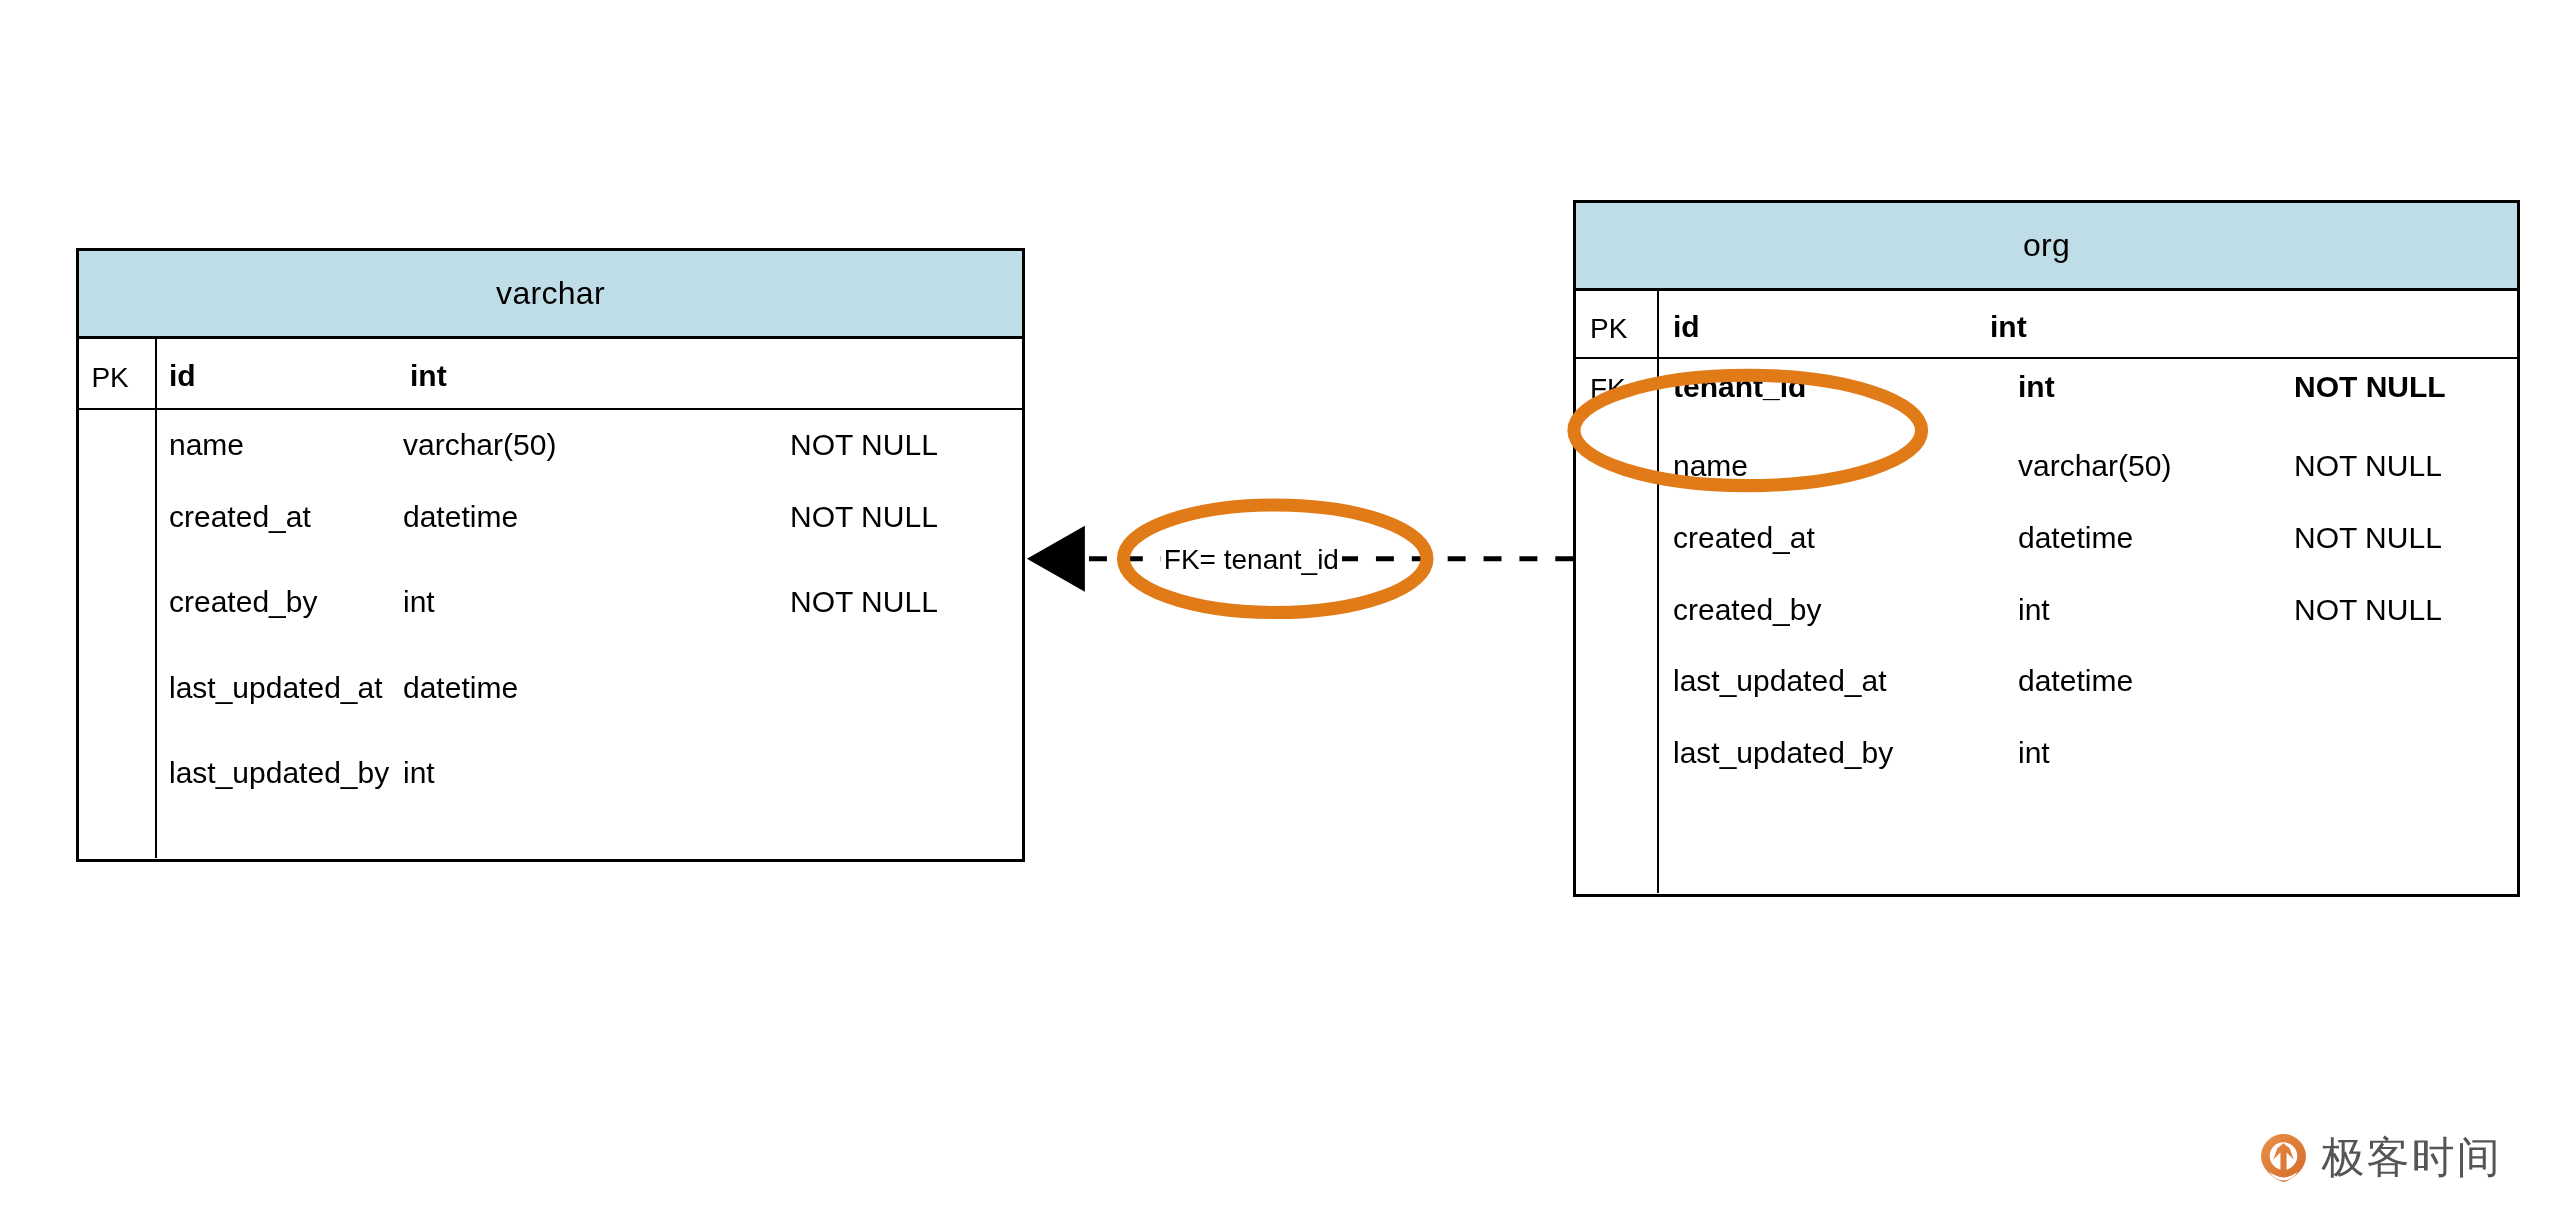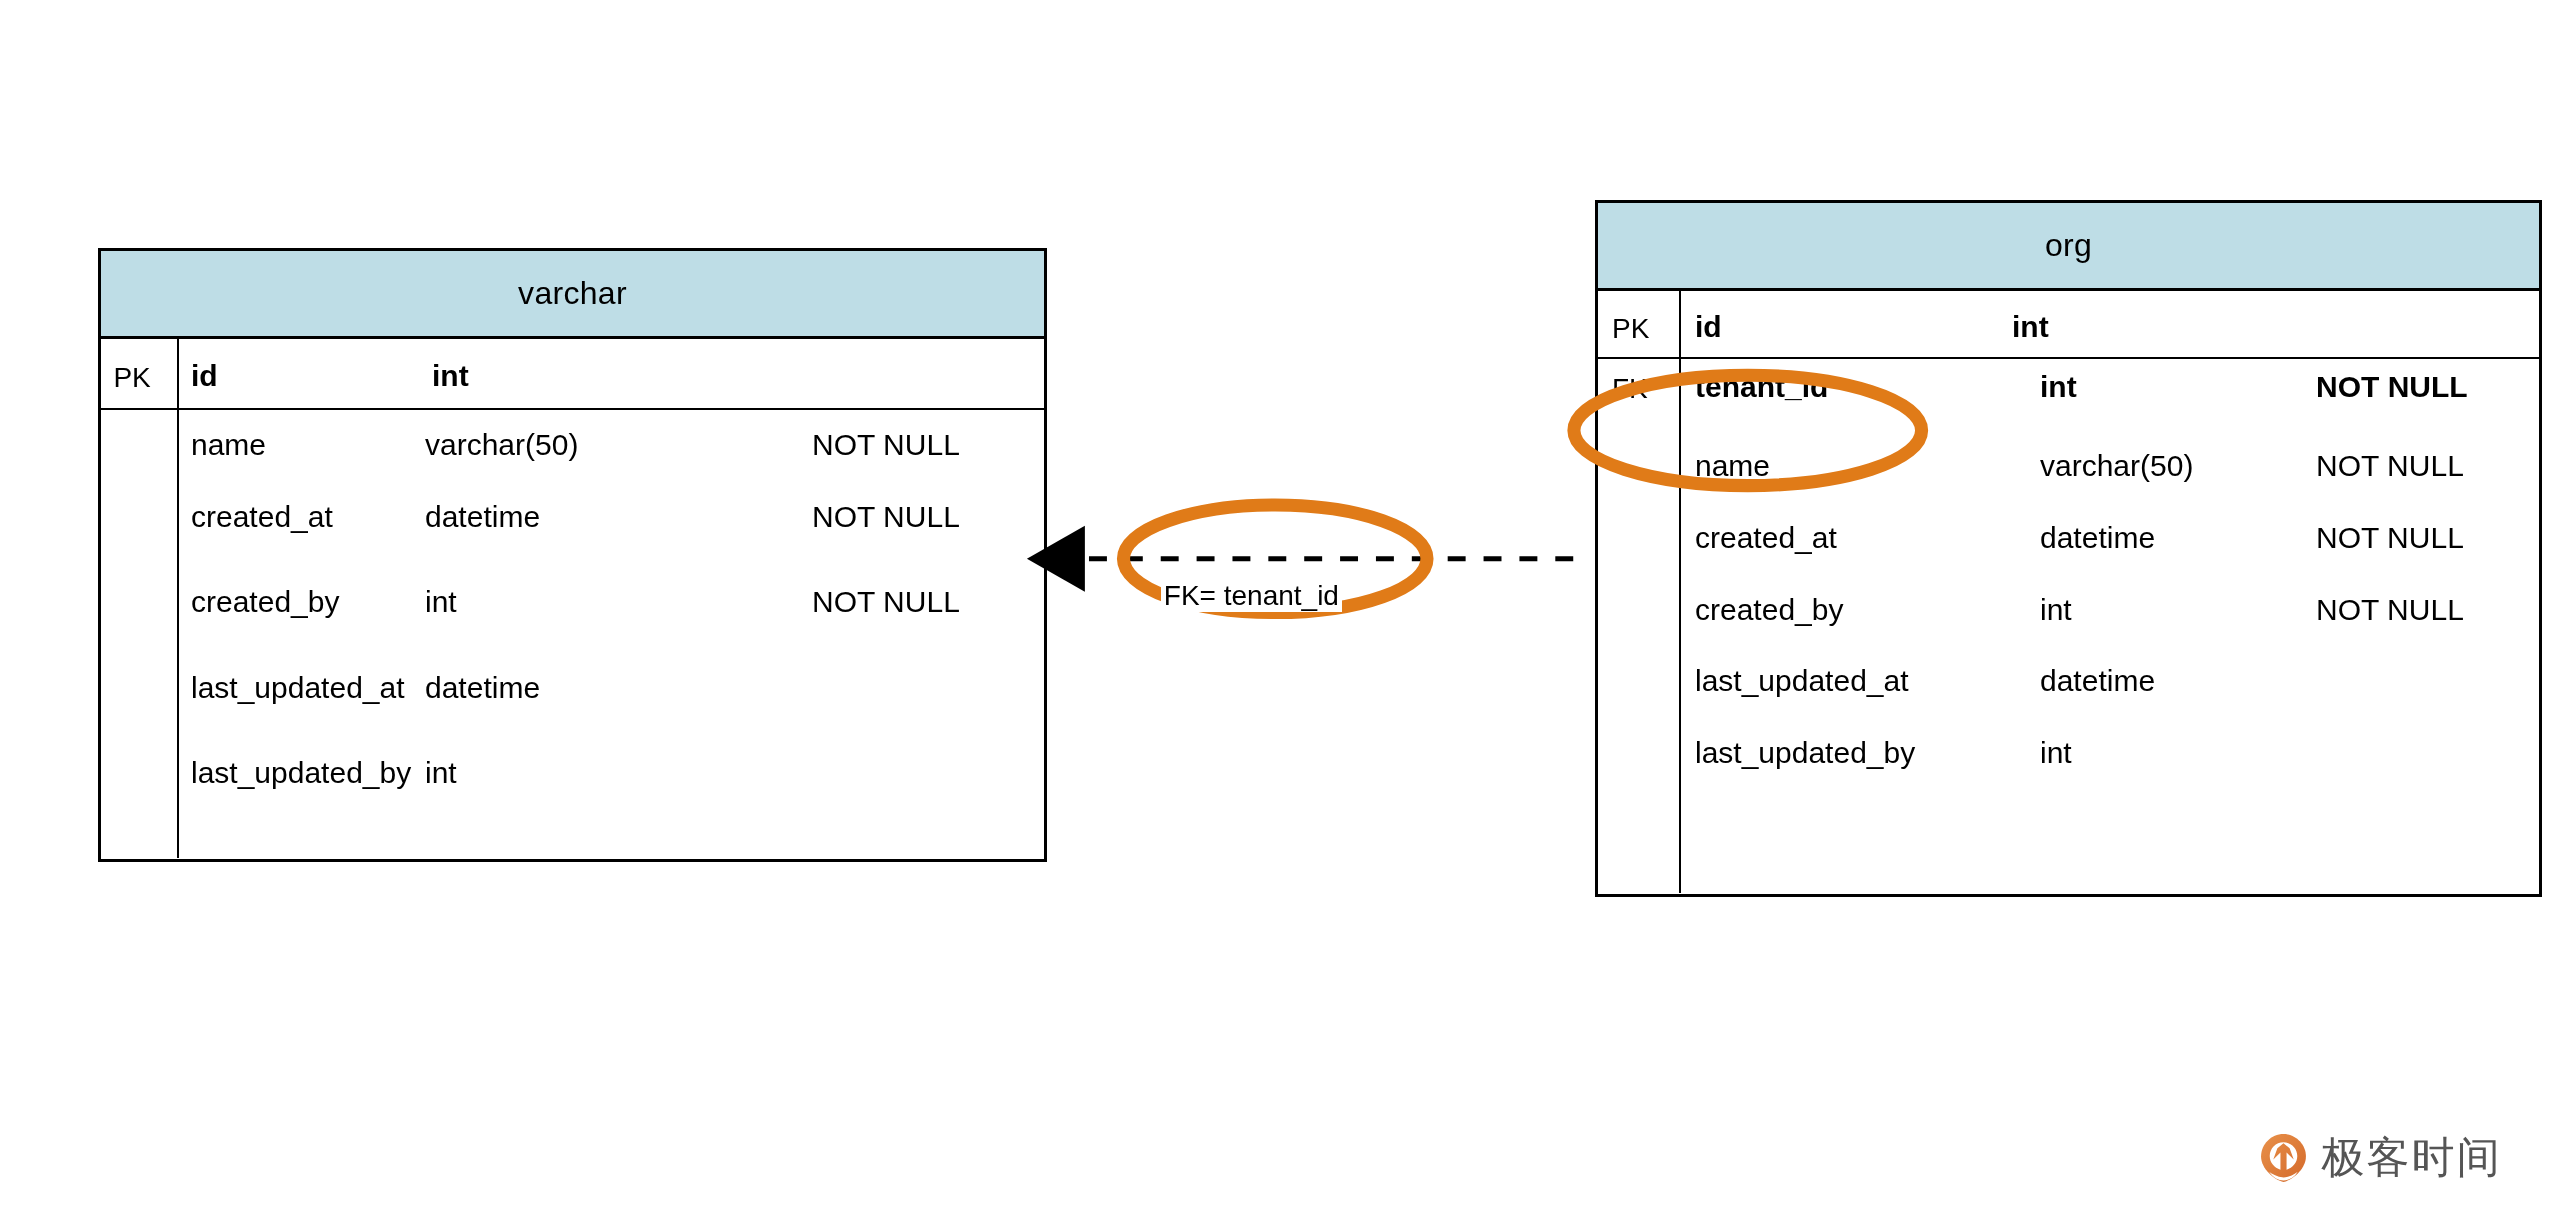--- a/index.html
+++ b/index.html
@@ -19,21 +19,20 @@
     background: #ffffff;
     overflow: hidden;
   }
 
   
   .entity {
     position: absolute;
     box-sizing: border-box;
     border: 3.5px solid #000000;
     background: #ffffff;
-    margin-left: 22px;
   }
   .entity-title {
     box-sizing: border-box;
     width: 100%;
     text-align: center;
     font-size: 32px;
     font-weight: 400;
     letter-spacing: 0.3px;
     color: #000000;
     border-bottom: 3.5px solid #000000;
@@ -251,21 +250,21 @@
 
     <line x1="2280" y1="810" x2="1560" y2="810" stroke="#000000" stroke-width="7" stroke-dasharray="26 26"></line>
 
     <polygon points="1488,810 1572,762 1572,858" fill="#000000"></polygon>
 
     <ellipse cx="2533" cy="624" rx="252" ry="80" fill="none" stroke="#e07b18" stroke-width="19"></ellipse>
 
     <ellipse cx="1848" cy="810" rx="220" ry="78" fill="none" stroke="#e07b18" stroke-width="19"></ellipse>
   </svg>
 
-  <div class="rel-label" style="left:1161px; top:545px; padding:1.4px 2.8px;margin-top:36px;">FK= tenant_id</div>
+  <div class="rel-label" style="left:1161px; top:545px; padding:1.4px 2.8px;">FK= tenant_id</div>
 
   <div id="watermark" style="left:2258px; top:1132px;">
     <svg class="wm-mark" viewBox="0 0 100 100">
       <defs>
         <linearGradient id="gt" x1="0" y1="0" x2="1" y2="1">
           <stop offset="0%" stop-color="#e8914a"></stop>
           <stop offset="100%" stop-color="#d4692a"></stop>
         </linearGradient>
       </defs>
       <path d="M50 4 C74 4 94 24 94 48 C94 72 68 94 50 98 C32 94 6 72 6 48 C6 24 26 4 50 4 Z" fill="url(#gt)"></path>

